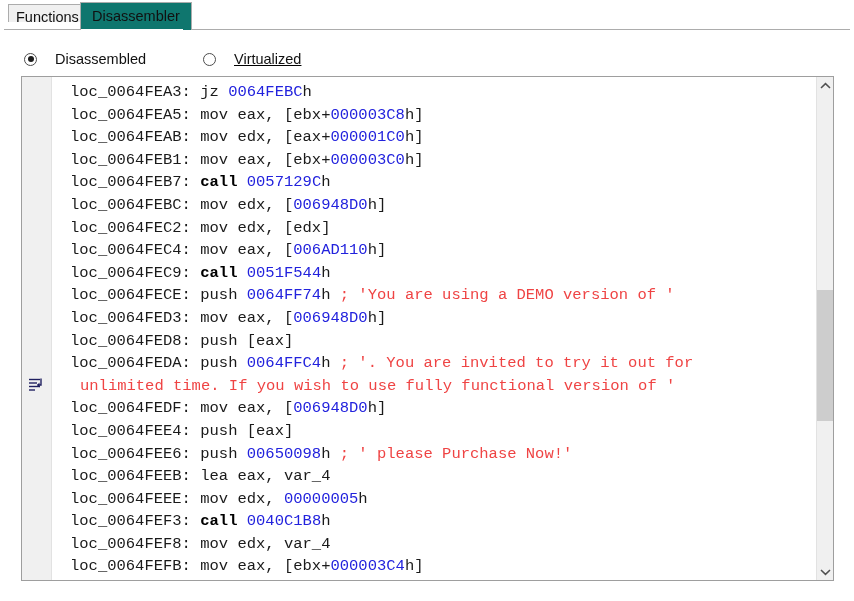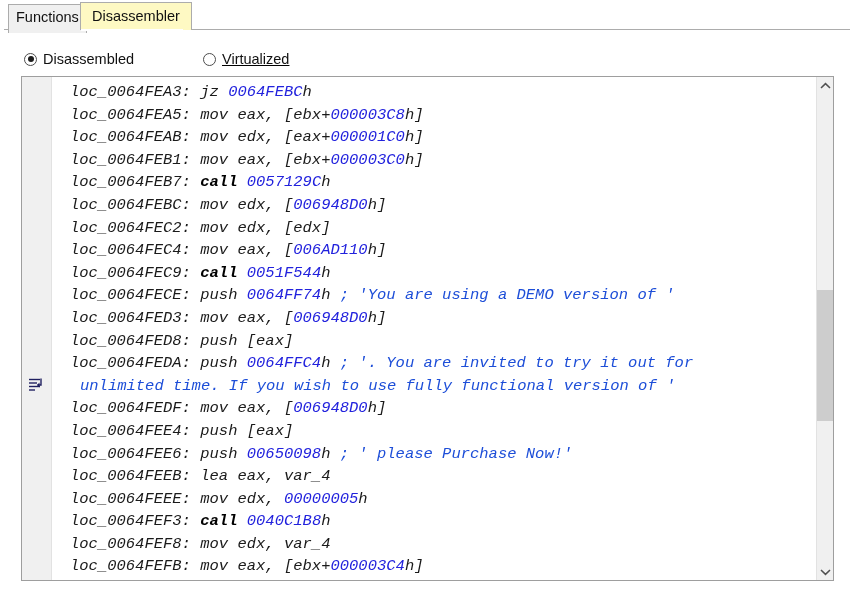--- a/index.html
+++ b/index.html
@@ -24,39 +24,39 @@
   }
   .tab-underline {
     position: absolute;
     left: 0; top: 27px;
     width: 846px; height: 1px;
     background: #acacac;
   }
   .tab {
     position: absolute;
     top: 2px;
-    height: 29px;
+    height: 18px;
     box-sizing: border-box;
     border: 1px solid #acacac;
     border-bottom: none;
     background: #f0f0f0;
     font-size: 14.5px;
     color: #111111;
     line-height: 25px;
     padding: 0 7px;
     white-space: nowrap;
     cursor: default;
   }
   .tab.inactive { left: 4px; }
   .tab.active {
     left: 76px;
     top: 0px;
     height: 28px;
     line-height: 27px;
-    background: #fef9c3;
+    background: #0f766e;
     border-color: #acacac;
     z-index: 3;
     padding: 0 11px;
   }
   .tab-filler {
     position: absolute;
     left: 77px; top: 27px;
     width: 102px; height: 2px;
     background: #ffffff;
     z-index: 4;
@@ -68,20 +68,21 @@
     left: 0; top: 48px;
     width: 854px; height: 24px;
   }
   .radio {
     position: absolute;
     top: 0;
     height: 22px;
     display: flex;
     align-items: center;
     cursor: default;
+    gap: 12px;
   }
   .radio.r1 { left: 24px; }
   .radio.r2 { left: 203px; text-decoration: underline; }
   .radio-dot {
     width: 13px; height: 13px;
     border-radius: 50%;
     border: 1px solid #4d4d4d;
     background: #ffffff;
     box-sizing: border-box;
     position: relative;
@@ -135,25 +136,25 @@
     position: absolute;
     left: 0; top: 4px;
     width: 100%;
     font-family: "Liberation Mono", "DejaVu Sans Mono", monospace;
     font-size: 15.5px;
     line-height: 22.6px;
     white-space: pre;
     color: #1a1a1a;
     letter-spacing: 0px;
   }
-  .ln { padding-left: 18px; font-style: italic; }
+  .ln { padding-left: 18px; }
   .ln.wrapped { padding-left: 28px; }
   .tok-num { color: #2222dd; }
   .tok-kw  { color: #000000; font-weight: bold; }
-  .tok-str { color: #1d4ed8; text-align: center; }
+  .tok-str { color: #ef4444; text-align: center; }
   .tok-pln { color: #1a1a1a; }
 
   
   .vscroll {
     position: absolute;
     right: 0; top: 0;
     width: 17px; height: 100%;
     background: #f0f0f0;
     border-left: 1px solid #e2e2e2;
     box-sizing: border-box;

